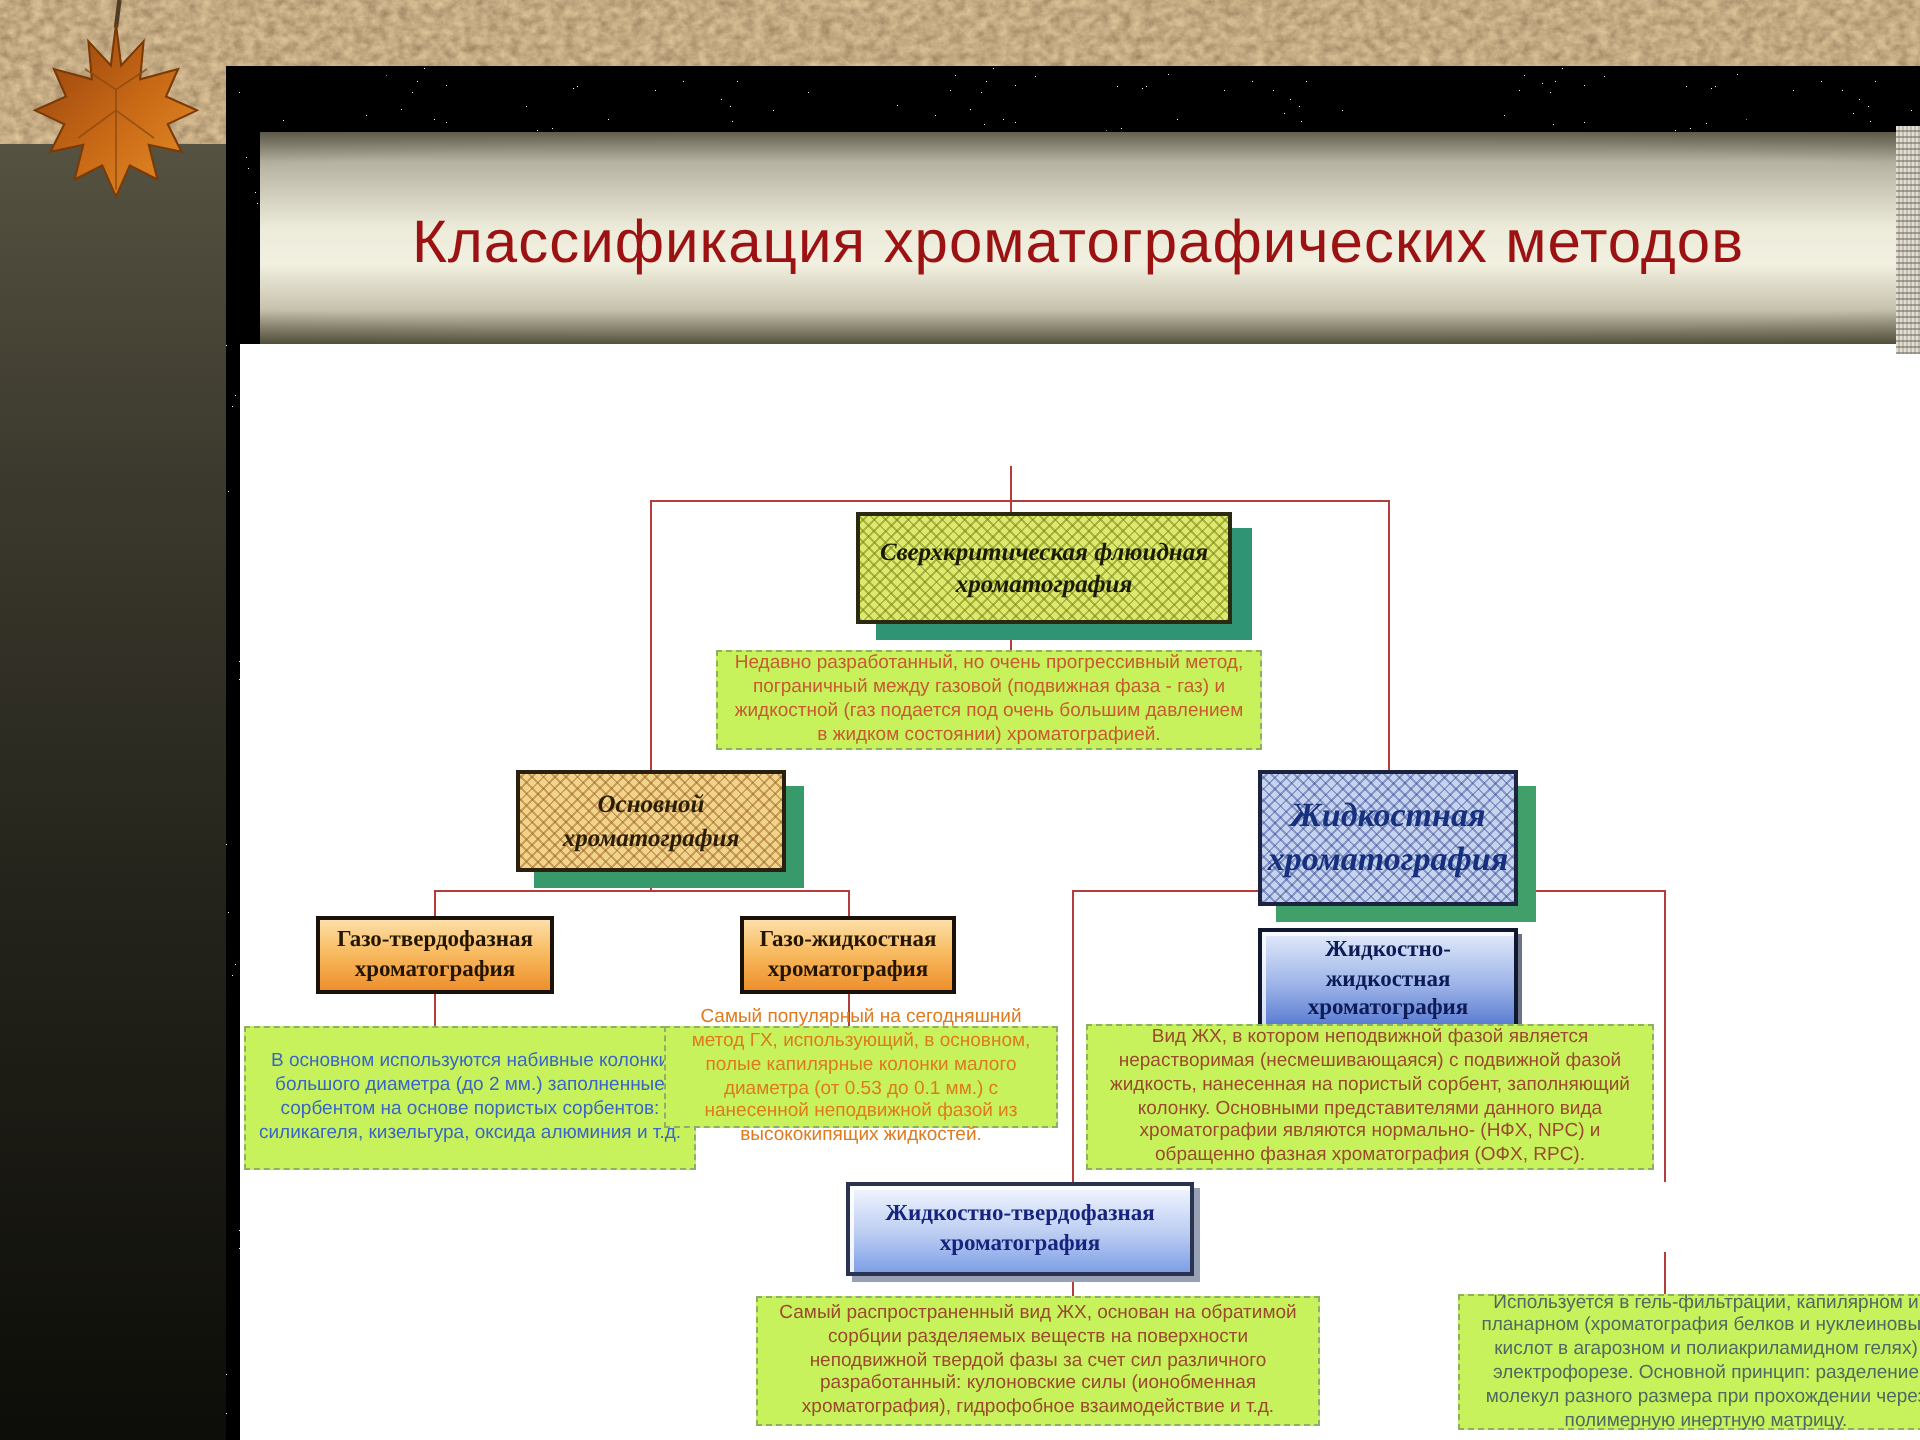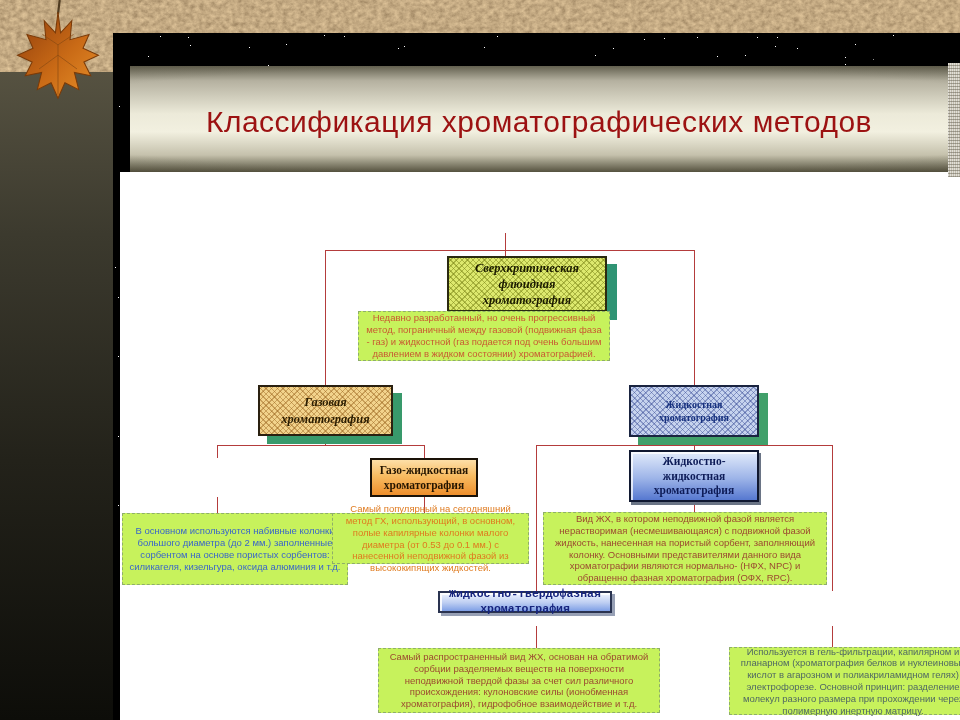--- a/index.html
+++ b/index.html
@@ -47,38 +47,38 @@
   .hatch-blue{background-color:#c6d3ee;background-image:
     repeating-linear-gradient(45deg, rgba(40,60,140,.4) 0 1px, transparent 1px 4px),
     repeating-linear-gradient(-45deg, rgba(40,60,140,.4) 0 1px, transparent 1px 4px);}
   .grad-orange{background:linear-gradient(180deg,#fddfa8 0%,#f8bc62 45%,#ee8f2c 100%);}
   .grad-blue1{background:linear-gradient(180deg,#e2ebfb 0%,#9db4e8 55%,#5678d0 100%);}
   .grad-blue2{background:linear-gradient(180deg,#f2f6ff 0%,#bccdf2 55%,#7e9fe6 100%);}
 
   #box-root{left:278px;top:8px;width:214px;height:53px;font-size:13.5px;color:#000;
     background:linear-gradient(120deg,#ffffff 5%,#bfe0c8 45%,#3f9b6e 100%);
     border:2px solid #000;box-shadow:7px 7px 0 #1d5f48;}
-  #box-sfc{left:327px;top:84px;width:160px;height:56px;font-size:12.5px;font-style:italic;color:#1a1a00;
+  #box-sfc{left:308px;top:84px;width:188px;height:56px;font-size:12.5px;font-style:italic;color:#1a1a00;
     border:2px solid #2a2a10;box-shadow:10px 8px 0 #2f9474;}
   #box-gas{left:138px;top:213px;width:135px;height:51px;font-size:12.5px;font-style:italic;color:#2a1c00;
     border:2px solid #2a2010;box-shadow:9px 8px 0 #38996b;}
-  #box-liquid{left:509px;top:213px;width:130px;height:52px;font-size:10px;color:#16307e;
+  #box-liquid{left:509px;top:213px;width:130px;height:68px;font-size:17px;font-style:italic;color:#16307e;
     border:2px solid #1a2440;box-shadow:9px 8px 0 #41a06a;}
   #box-gassolid{left:38px;top:286px;width:119px;height:39px;font-size:11.5px;color:#241500;
     border:2px solid #1a1208;}
   #box-gasliquid{left:250px;top:286px;width:108px;height:39px;font-size:11.5px;color:#241500;
     border:2px solid #1a1208;}
-  #box-liqliq{left:509px;top:278px;width:130px;height:52px;font-size:11.5px;color:#0d1b57;
+  #box-liqliq{left:509px;top:292px;width:130px;height:52px;font-size:11.5px;color:#0d1b57;
     border:2px solid #101830;box-shadow:2px 3px 0 #6a7485, inset 2px 2px 0 rgba(255,255,255,.75);}
-  #box-liqsolid{left:318px;top:419px;width:174px;height:22px;font-size:11.5px;color:#16247e;
-    border:2px solid #2a3350;box-shadow:3px 3px 0 #97a0b5, inset 2px 2px 0 rgba(255,255,255,.85);font-family:Liberation Mono, monospace;}
+  #box-liqsolid{left:303px;top:419px;width:174px;height:47px;font-size:11.5px;color:#16247e;
+    border:2px solid #2a3350;box-shadow:3px 3px 0 #97a0b5, inset 2px 2px 0 rgba(255,255,255,.85);}
   #box-liqgel{left:642px;top:419px;width:143px;height:35px;font-size:11.5px;color:#16247e;
     border:2px solid #2a3350;box-shadow:3px 3px 0 #97a0b5, inset 2px 2px 0 rgba(255,255,255,.85);}
 
-  #desc-sfc{left:238px;top:139px;width:252px;height:50px;color:#c85a32;}
+  #desc-sfc{left:238px;top:153px;width:273px;height:50px;color:#c85a32;}
   #desc-gassolid{left:2px;top:341px;width:226px;height:72px;color:#3a66c8;}
   #desc-gasliquid{left:212px;top:341px;width:197px;height:51px;color:#df7a1e;}
   #desc-liqliq{left:423px;top:340px;width:284px;height:73px;color:#9b4a30;}
   #desc-liqsolid{left:258px;top:476px;width:282px;height:65px;color:#9b4a30;}
   #desc-liqgel{left:585px;top:475px;width:248px;height:68px;color:#506963;margin-left:24px;}
 </style>
 </head>
 <body>
 
 <svg width="0" height="0" style="position:absolute">
@@ -150,25 +150,26 @@
   <div class="cl" style="left:574px;top:265px;width:1px;height:8px"></div>
   <div class="cl" style="left:416px;top:273px;width:297px;height:1px"></div>
   <div class="cl" style="left:574px;top:273px;width:1px;height:5px"></div>
   <div class="cl" style="left:416px;top:273px;width:1px;height:146px"></div>
   <div class="cl" style="left:712px;top:273px;width:1px;height:146px"></div>
   <div class="cl" style="left:574px;top:330px;width:1px;height:10px"></div>
   <div class="cl" style="left:416px;top:454px;width:1px;height:22px"></div>
   <div class="cl" style="left:712px;top:454px;width:1px;height:21px"></div>
 
   <div class="box hatch-yg" id="box-sfc">Сверхкритическая флюидная хроматография</div>
-  <div class="box hatch-tan" id="box-gas">Газовая хроматография</div>
+  <div class="box hatch-tan" id="box-gas">Основной хроматография</div>
   <div class="box hatch-blue" id="box-liquid">Жидкостная хроматография</div>
+  <div class="box grad-orange" id="box-gassolid">Газо-твердофазная хроматография</div>
   <div class="box grad-orange" id="box-gasliquid">Газо-жидкостная хроматография</div>
   <div class="box grad-blue1" id="box-liqliq">Жидкостно-жидкостная хроматография</div>
   <div class="box grad-blue2" id="box-liqsolid">Жидкостно-твердофазная хроматография</div>
 
   <div class="desc" id="desc-sfc">Недавно разработанный, но очень прогрессивный метод, пограничный между газовой (подвижная фаза - газ) и жидкостной (газ подается под очень большим давлением в жидком состоянии) хроматографией.</div>
   <div class="desc" id="desc-gassolid">В основном используются набивные колонки большого диаметра (до 2 мм.) заполненные сорбентом на основе пористых сорбентов: силикагеля, кизельгура, оксида алюминия и т.д.</div>
   <div class="desc" id="desc-gasliquid">Самый популярный на сегодняшний метод ГХ, использующий, в основном, полые капилярные колонки малого диаметра (от 0.53 до 0.1 мм.) с нанесенной неподвижной фазой из высококипящих жидкостей.</div>
   <div class="desc" id="desc-liqliq">Вид ЖХ, в котором неподвижной фазой является нерастворимая (несмешивающаяся) с подвижной фазой жидкость, нанесенная на пористый сорбент, заполняющий колонку. Основными представителями данного вида хроматографии являются нормально- (НФХ, NPC) и обращенно фазная хроматография (ОФХ, RPC).</div>
-  <div class="desc" id="desc-liqsolid">Самый распространенный вид ЖХ, основан на обратимой сорбции разделяемых веществ на поверхности неподвижной твердой фазы за счет сил различного происхождения: кулоновские силы (ионобменная хроматография), гидрофобное взаимодействие и т.д.</div>
+  <div class="desc" id="desc-liqsolid">Самый распространенный вид ЖХ, основан на обратимой сорбции разделяемых веществ на поверхности неподвижной твердой фазы за счет сил различного разработанный: кулоновские силы (ионобменная хроматография), гидрофобное взаимодействие и т.д.</div>
   <div class="desc" id="desc-liqgel">Используется в гель-фильтрации, капилярном и планарном (хроматография белков и нуклеиновых кислот в агарозном и полиакриламидном гелях) электрофорезе. Основной принцип: разделение молекул разного размера при прохождении через полимерную инертную матрицу.</div>
 </div>
 
 </body></html>

